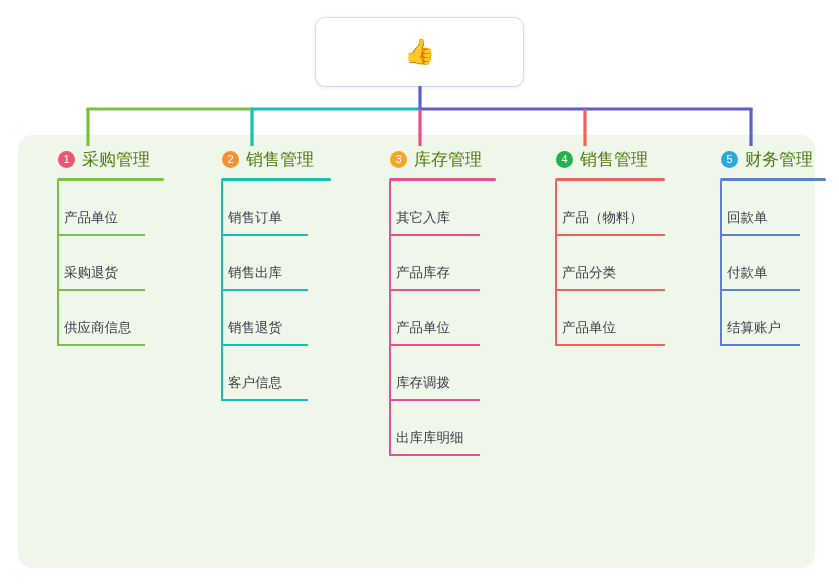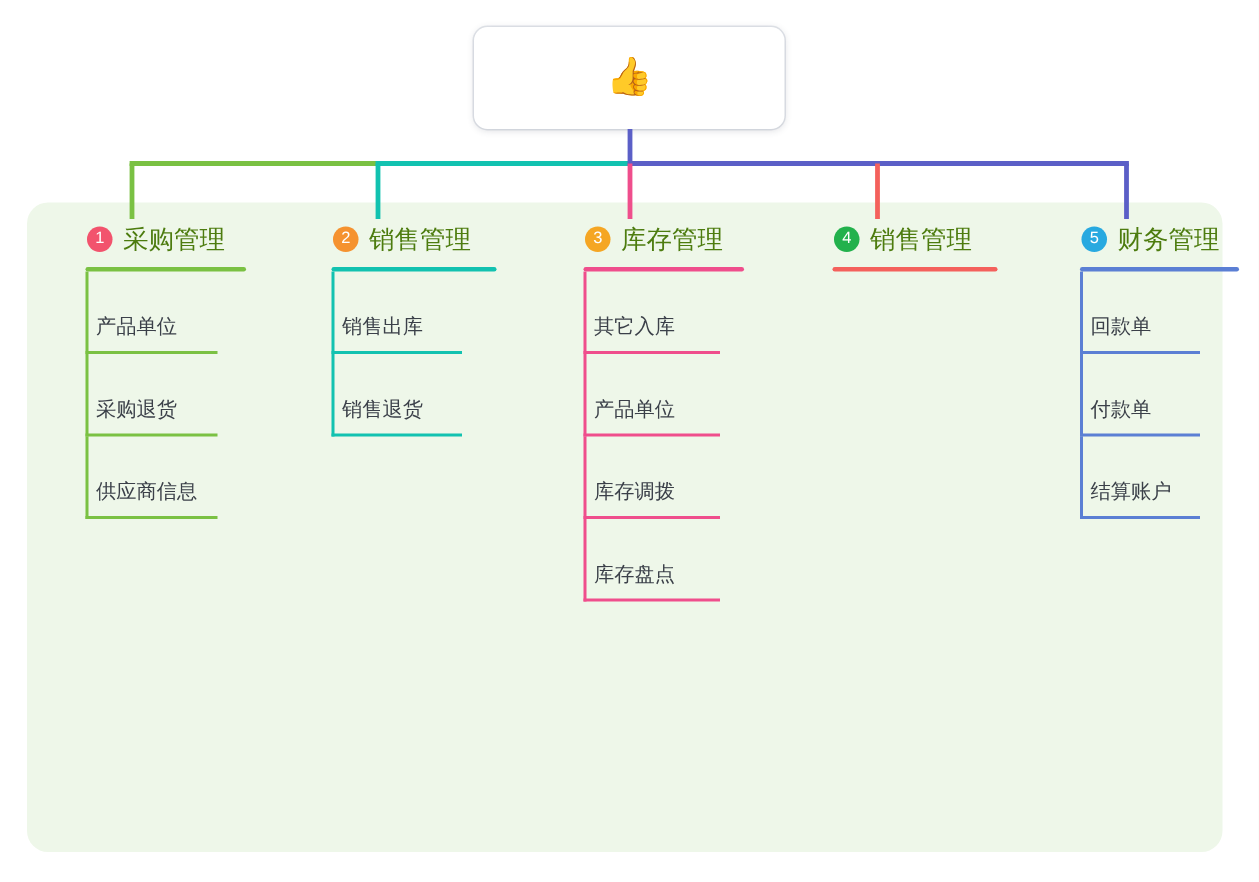--- a/index.html
+++ b/index.html
@@ -188,65 +188,97 @@
       </div>
       <div class="column" style="left: 202px; width: 152px;">
         <div class="col-head">
           <span class="badge" style="background: rgb(245, 146, 47);">2</span>
           <span class="col-title">销售管理</span>
         </div>
         <div class="col-rule" style="background: rgb(18, 194, 176); width: 110px; margin-left: 19px;"></div>
         <div class="leaves">
           <div class="leaf">
             <div class="leaf-stem" style="background: rgb(18, 194, 176);"></div>
+            <div class="leaf-label">销售订单</div>
+            <div class="leaf-under" style="background: rgb(18, 194, 176); width: 87px;"></div>
+          </div>
+          <div class="leaf">
+            <div class="leaf-stem" style="background: rgb(18, 194, 176);"></div>
             <div class="leaf-label">销售出库</div>
             <div class="leaf-under" style="background: rgb(18, 194, 176); width: 87px;"></div>
           </div>
           <div class="leaf">
             <div class="leaf-stem" style="background: rgb(18, 194, 176);"></div>
             <div class="leaf-label">销售退货</div>
             <div class="leaf-under" style="background: rgb(18, 194, 176); width: 87px;"></div>
           </div>
+          <div class="leaf">
+            <div class="leaf-stem" style="background: rgb(18, 194, 176);"></div>
+            <div class="leaf-label">客户信息</div>
+            <div class="leaf-under" style="background: rgb(18, 194, 176); width: 87px;"></div>
+          </div>
         </div>
       </div>
       <div class="column" style="left: 370px; width: 160px;">
         <div class="col-head">
           <span class="badge" style="background: rgb(245, 166, 35);">3</span>
           <span class="col-title">库存管理</span>
         </div>
         <div class="col-rule" style="background: rgb(239, 78, 140); width: 107px; margin-left: 19px;"></div>
         <div class="leaves">
           <div class="leaf">
             <div class="leaf-stem" style="background: rgb(239, 78, 140);"></div>
             <div class="leaf-label">其它入库</div>
             <div class="leaf-under" style="background: rgb(239, 78, 140); width: 91px;"></div>
           </div>
           <div class="leaf">
             <div class="leaf-stem" style="background: rgb(239, 78, 140);"></div>
+            <div class="leaf-label">产品库存</div>
+            <div class="leaf-under" style="background: rgb(239, 78, 140); width: 91px;"></div>
+          </div>
+          <div class="leaf">
+            <div class="leaf-stem" style="background: rgb(239, 78, 140);"></div>
             <div class="leaf-label">产品单位</div>
             <div class="leaf-under" style="background: rgb(239, 78, 140); width: 91px;"></div>
           </div>
           <div class="leaf">
             <div class="leaf-stem" style="background: rgb(239, 78, 140);"></div>
             <div class="leaf-label">库存调拨</div>
             <div class="leaf-under" style="background: rgb(239, 78, 140); width: 91px;"></div>
           </div>
           <div class="leaf">
             <div class="leaf-stem" style="background: rgb(239, 78, 140);"></div>
-            <div class="leaf-label">库存盘点</div>
+            <div class="leaf-label">出库库明细</div>
             <div class="leaf-under" style="background: rgb(239, 78, 140); width: 91px;"></div>
           </div>
         </div>
       </div>
       <div class="column" style="left: 536px; width: 160px;">
         <div class="col-head">
           <span class="badge" style="background: rgb(34, 177, 76);">4</span>
           <span class="col-title">销售管理</span>
         </div>
         <div class="col-rule" style="background: rgb(244, 97, 92); width: 110px; margin-left: 19px;"></div>
+        <div class="leaves">
+          <div class="leaf">
+            <div class="leaf-stem" style="background: rgb(244, 97, 92);"></div>
+            <div class="leaf-label">产品（物料）</div>
+            <div class="leaf-under" style="background: rgb(244, 97, 92); width: 110px;"></div>
+          </div>
+          <div class="leaf">
+            <div class="leaf-stem" style="background: rgb(244, 97, 92);"></div>
+            <div class="leaf-label">产品分类</div>
+            <div class="leaf-under" style="background: rgb(244, 97, 92); width: 110px;"></div>
+          </div>
+          <div class="leaf">
+            <div class="leaf-stem" style="background: rgb(244, 97, 92);"></div>
+            <div class="leaf-label">产品单位</div>
+            <div class="leaf-under" style="background: rgb(244, 97, 92); width: 110px;"></div>
+          </div>
+        </div>
       </div>
       <div class="column" style="left: 701px; width: 152px;">
         <div class="col-head">
           <span class="badge" style="background: rgb(40, 169, 224);">5</span>
           <span class="col-title">财务管理</span>
         </div>
         <div class="col-rule" style="background: rgb(91, 127, 212); width: 106px; margin-left: 19px;"></div>
         <div class="leaves">
           <div class="leaf">
             <div class="leaf-stem" style="background: rgb(91, 127, 212);"></div>

